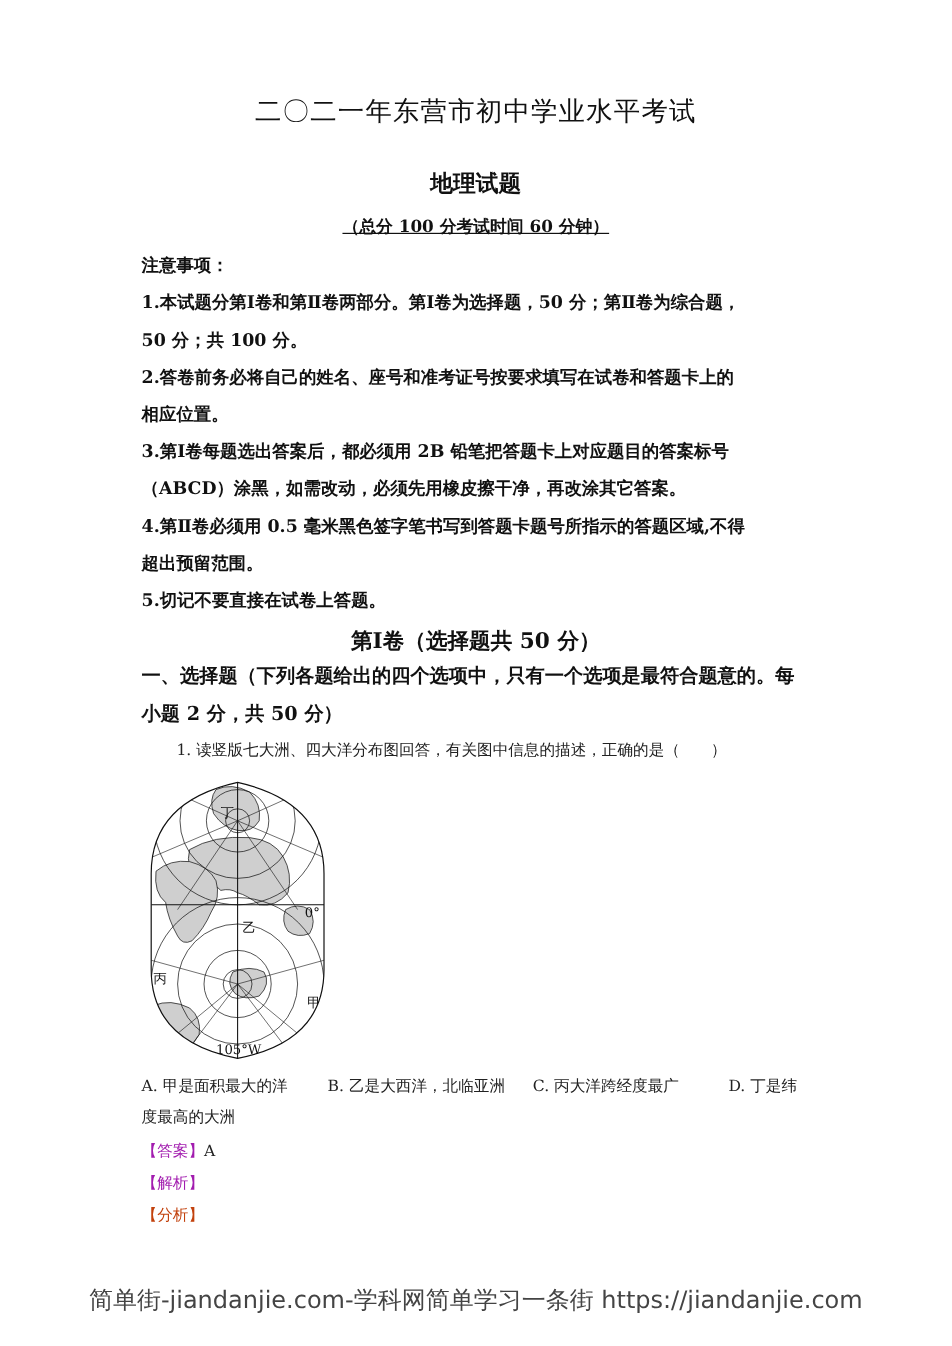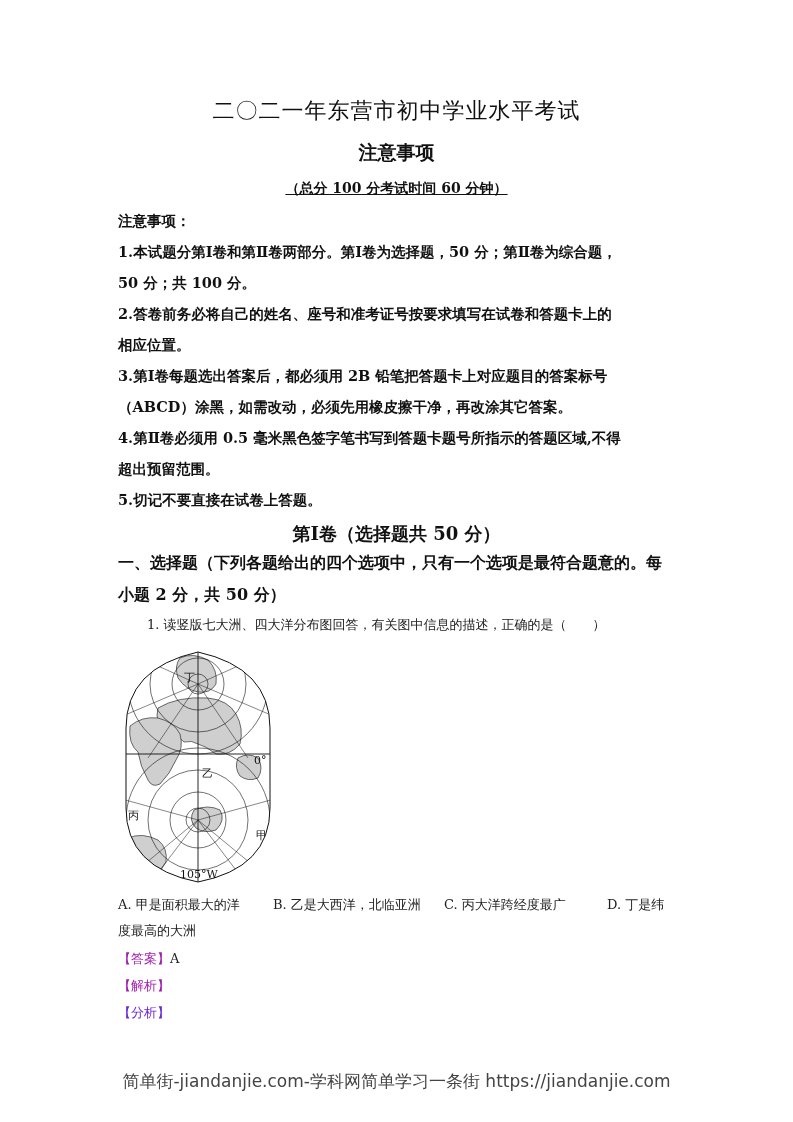--- a/index.html
+++ b/index.html
@@ -10,21 +10,21 @@
     body {
       width: 793px;
       height: 1122px;
       position: relative;
       overflow: hidden;
       font-family: "DejaVu Serif", "Liberation Serif", serif;
       color: #111111;
     }
     .abs { position: absolute; }
     .title {
-      left: 0; width: 793px; top: 96px;
+      left: 0; width: 793px; top: 78px;
       text-align: center;
       font-size: 22px;
       font-weight: normal;
       letter-spacing: 1px;
     }
     .subtitle {
       left: 0; width: 793px; top: 140px;
       text-align: center;
       font-size: 19px;
       font-weight: bold;
@@ -61,43 +61,43 @@
       color: #222;
     }
     .opt-line {
       left: 118px;
       font-size: 13px;
       white-space: nowrap;
       color: #222;
     }
     .opt { position: absolute; top: 0; white-space: nowrap; }
     .tag-blue { color: #a21caf; }
-    .tag-black { color: #6d28d9; }
+    .tag-black { color: #c2410c; }
     .footer {
       left: 0; width: 793px; top: 1070px;
       text-align: center;
       font-family: "DejaVu Sans", "Liberation Sans", sans-serif;
-      font-size: 17px;
+      font-size: 20px;
       color: #444;
     }
     .map-wrap {
       left: 118px; top: 648px;
       width: 160px; height: 238px;
     }
     .map-label {
       position: absolute;
       font-size: 11px;
       color: #111;
     }
   </style>
 </head>
 <body>
 
 <div class="abs title">二〇二一年东营市初中学业水平考试</div>
-<div class="abs subtitle">注意事项</div>
+<div class="abs subtitle">地理试题</div>
 <div class="abs meta">（总分 100 分考试时间 60 分钟）</div>
 
 <div class="abs bold-line" style="top:212px;">注意事项：</div>
 <div class="abs bold-line" style="top:243px;">1.本试题分第Ⅰ卷和第Ⅱ卷两部分。第Ⅰ卷为选择题，50 分；第Ⅱ卷为综合题，</div>
 <div class="abs bold-line" style="top:274px;">50 分；共 100 分。</div>
 <div class="abs bold-line" style="top:305px;">2.答卷前务必将自己的姓名、座号和准考证号按要求填写在试卷和答题卡上的</div>
 <div class="abs bold-line" style="top:336px;">相应位置。</div>
 <div class="abs bold-line" style="top:367px;">3.第Ⅰ卷每题选出答案后，都必须用 2B 铅笔把答题卡上对应题目的答案标号</div>
 <div class="abs bold-line" style="top:398px;">（ABCD）涂黑，如需改动，必须先用橡皮擦干净，再改涂其它答案。</div>
 <div class="abs bold-line" style="top:429px;">4.第Ⅱ卷必须用 0.5 毫米黑色签字笔书写到答题卡题号所指示的答题区域,不得</div>

